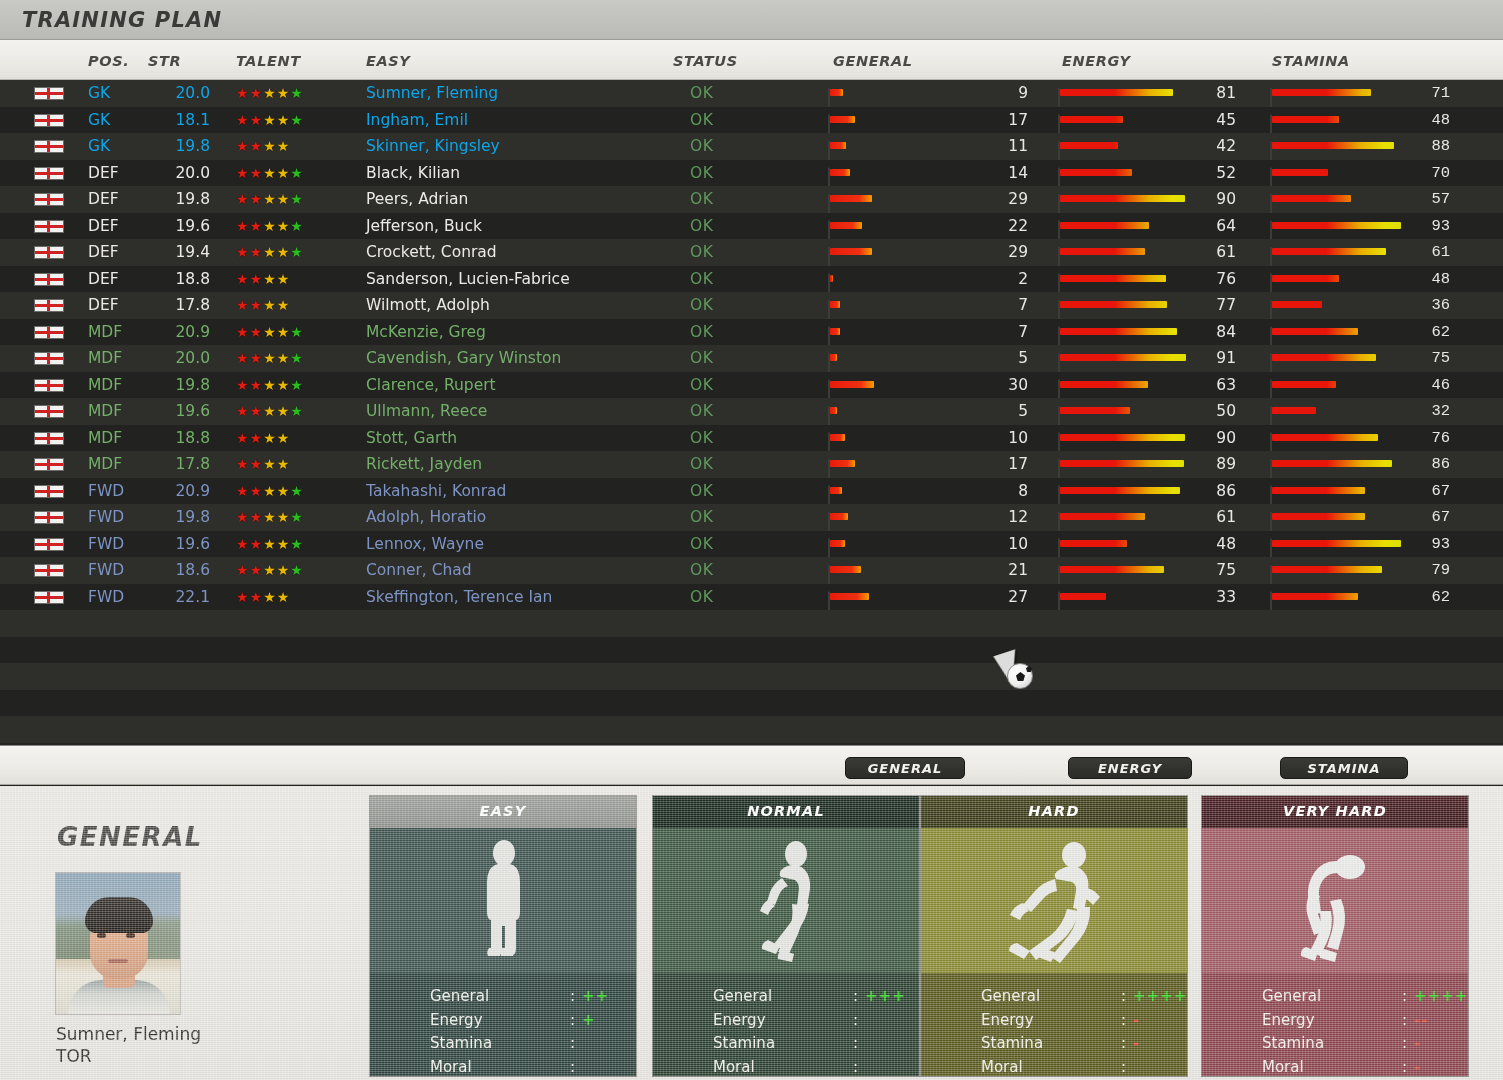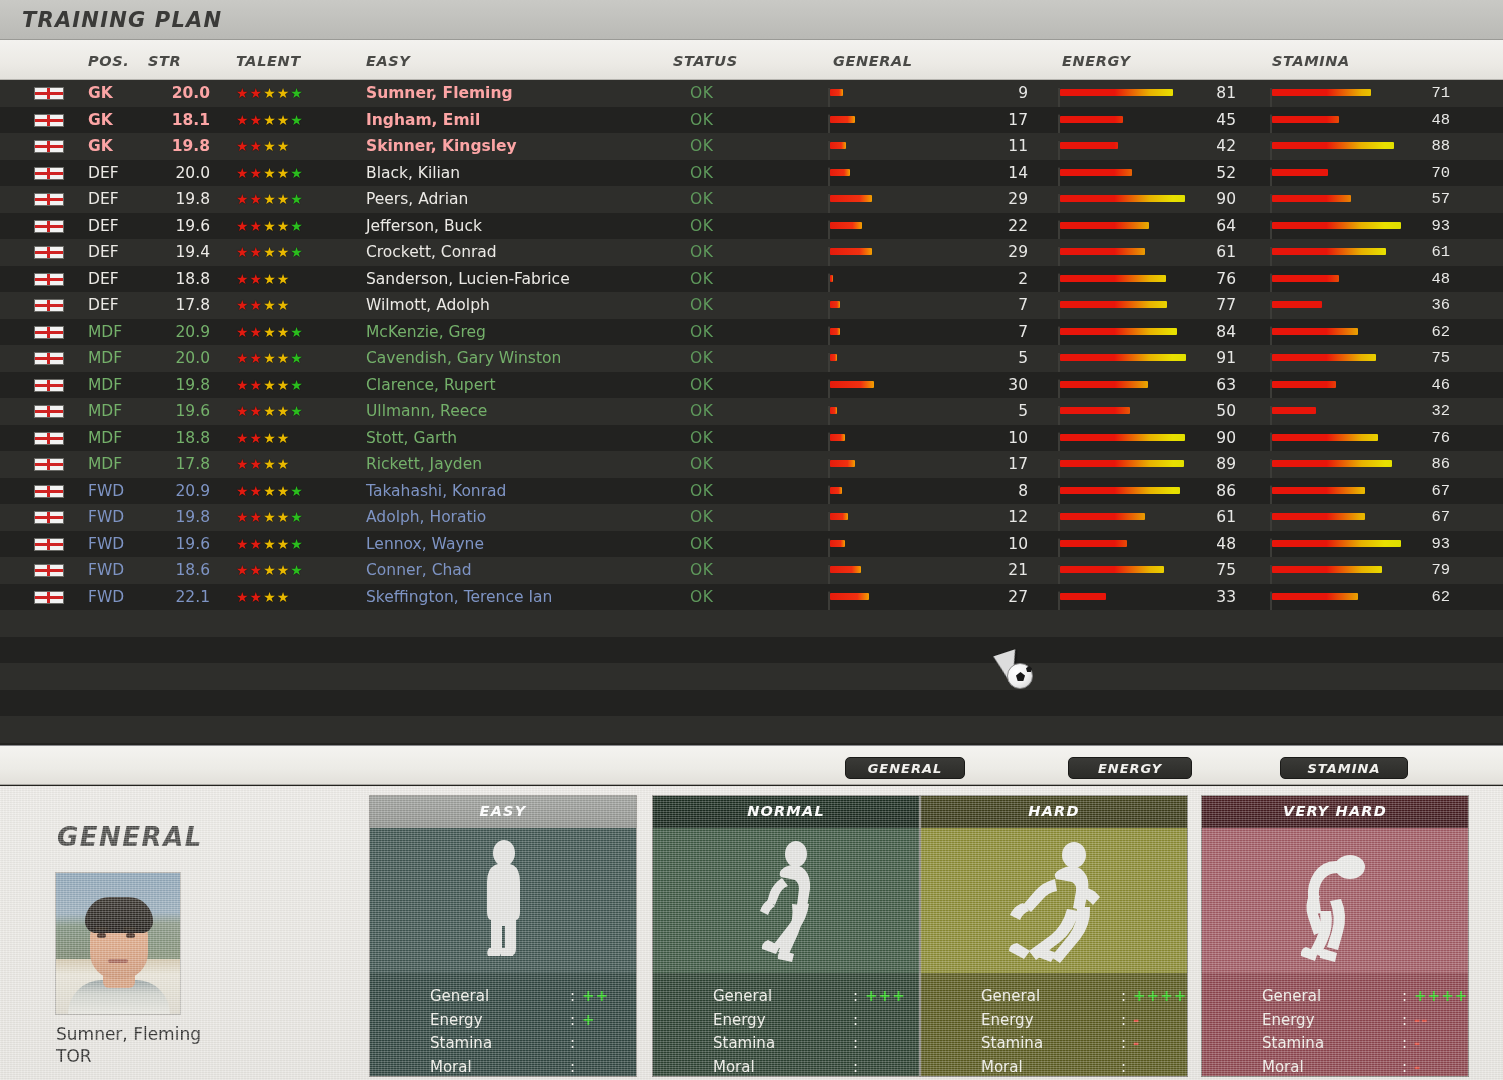--- a/index.html
+++ b/index.html
@@ -117,21 +117,21 @@
   .ene-box  { left: 1058px; width: 143px; }
   .sta-box  { left: 1270px; width: 143px; }
 
   .num { position: absolute; top: 0; height: 26.5px; line-height: 26.5px;
          font-size: 15.5px; color: #e8e8e6; text-align: right; }
   .gen-num { left: 960px;  width: 68px; }
   .ene-num { left: 1168px; width: 68px; }
   .sta-num { left: 1382px; width: 68px; font-family: Liberation Mono, monospace; }
 
   
-  .pc-gk   { color: #fca5a5; font-weight: bold; }
+  .pc-gk   { color: #0ea5e9; }
   .pc-def  { color: #eceae6; }
   .pc-mdf  { color: #74b06a; }
   .pc-fwd  { color: #7e94c4; }
 
   
   .cursor { position: absolute; left: 998px; top: 652px; width: 44px; height: 48px; }
   .cursor .arrow {
     position: absolute; left: 0; top: 0;
     width: 0; height: 0;
     border-left: 9px solid transparent;

